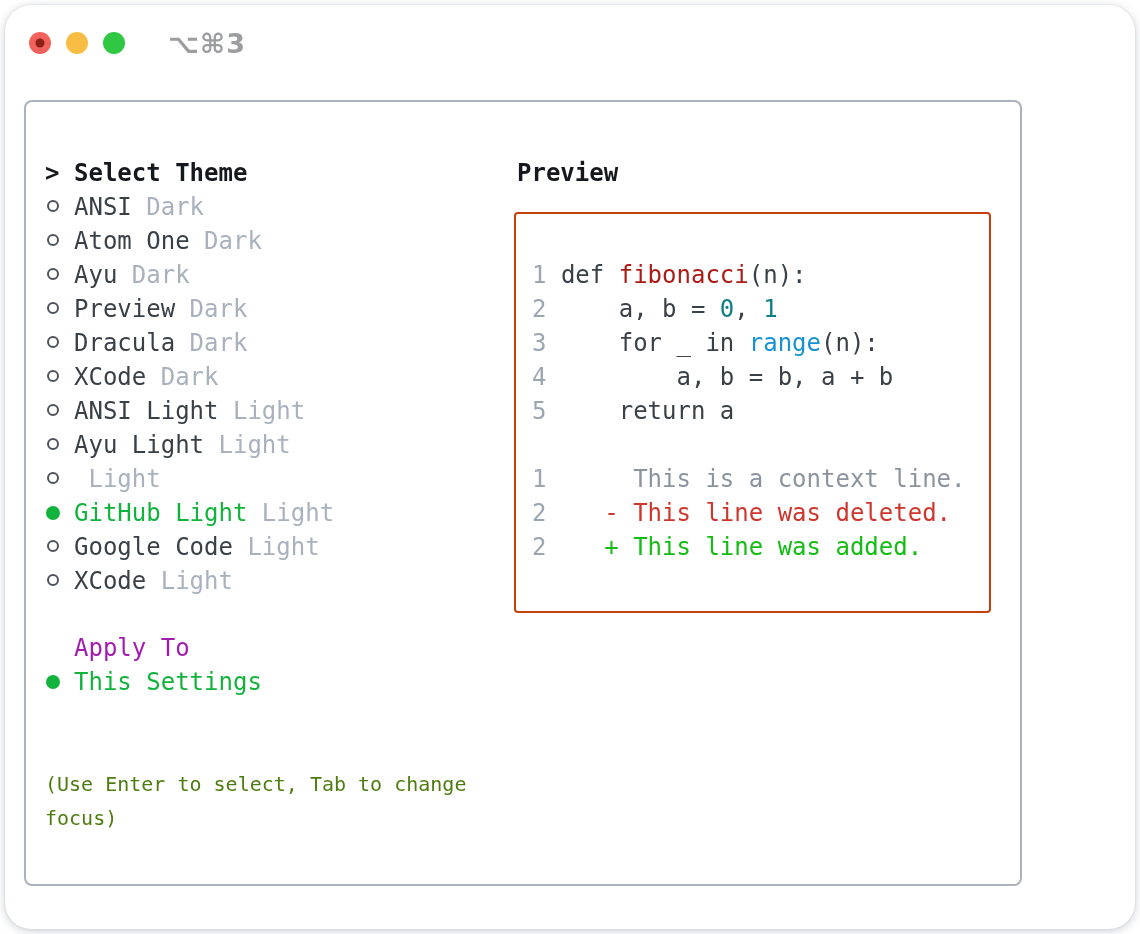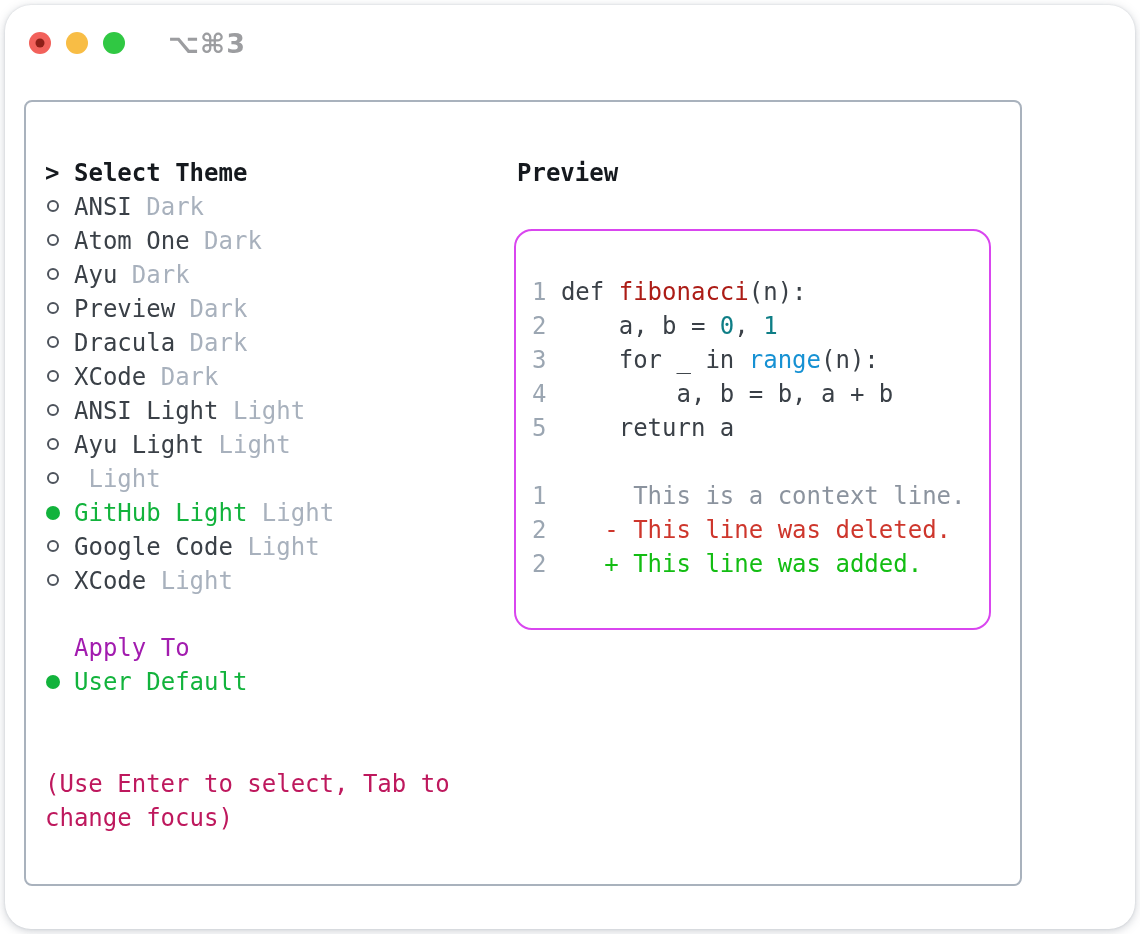--- a/index.html
+++ b/index.html
@@ -25,27 +25,27 @@
   .marker{width:29px;flex:0 0 29px;position:relative;height:34px;}
   .circle{position:absolute;left:2px;top:10px;width:12px;height:12px;border-radius:50%;
     border:2px solid #4d535c;box-sizing:border-box;}
   .circle.sel{border:none;width:14px;height:14px;left:1px;top:10px;}
   .chev{font-weight:bold;color:#15191e;}
   .hdr{font-weight:bold;color:#15191e;}
   .iname{color:#3a4047;}
   .ivariant{color:#a8b1bd;}
   .apply{position:absolute;left:19px;top:529px;font-size:24px;line-height:34px;}
   .apply-label{color:#a21caf;padding-left:29px;height:34px;white-space:pre;}
-  .help{position:absolute;left:19px;top:665px;width:430px;font-size:24px;line-height:34px;
-    color:#be185d;white-space:pre-wrap;}
+  .help{position:absolute;left:19px;top:665px;width:430px;font-size:20px;line-height:34px;
+    color:#4d7c0f;white-space:pre-wrap;}
   
   .preview-label{position:absolute;left:491px;top:54px;font-size:24px;line-height:34px;
     font-weight:bold;color:#15191e;}
   .preview-box{position:absolute;left:488px;top:110px;width:473px;height:397px;
-    border:2px solid #d946ef;border-radius:18px;background:#fff;overflow:hidden;margin-top:17px;}
+    border:2px solid #c2410c;border-radius:4px;background:#fff;overflow:hidden;}
   .code{position:absolute;left:16px;top:44px;font-size:24px;line-height:34px;white-space:pre;}
   .cline{height:34px;white-space:pre;}
   .ln{color:#9ba6b2;}
   .tok-code{color:#3a4047;}
   .tok-func{color:#ac1c16;}
   .tok-num{color:#0e7e86;}
   .tok-builtin{color:#1691d3;}
   .tok-context{color:#8b939e;}
   .tok-del{color:#ce362c;}
   .tok-add{color:#13bd13;}
@@ -82,21 +82,21 @@
         <div class="row"><span class="marker"><span class="circle"></span></span><span class="iname">Ayu Light</span><span class="ivariant"> Light</span></div>
         <div class="row"><span class="marker"><span class="circle"></span></span><span class="ivariant"> Light</span></div>
         <div class="row"><span class="marker"><span class="circle sel" style="background: rgb(18, 179, 60);"></span></span><span class="iname" style="color: rgb(18, 179, 60);">GitHub Light</span><span class="ivariant"> Light</span></div>
         <div class="row"><span class="marker"><span class="circle"></span></span><span class="iname">Google Code</span><span class="ivariant"> Light</span></div>
         <div class="row"><span class="marker"><span class="circle"></span></span><span class="iname">XCode</span><span class="ivariant"> Light</span></div>
       </div>
 
     <div class="apply" id="apply-block">
       <div class="apply-label">Apply To</div>
 
-    <div class="row"><span class="marker"><span class="circle sel" style="background: rgb(18, 179, 60);"></span></span><span class="iname" style="color: rgb(18, 179, 60);">User Default</span></div>
+    <div class="row"><span class="marker"><span class="circle sel" style="background: rgb(18, 179, 60);"></span></span><span class="iname" style="color: rgb(18, 179, 60);">This Settings</span></div>
       </div>
 
     <div class="help">(Use Enter to select, Tab to change focus)</div>
 
     <div class="preview-label">Preview</div>
 
     <div class="preview-box">
       <div class="code" id="preview-code"><div class="cline"><span class="ln">1</span><span class="tok-code"> def </span><span class="tok-func">fibonacci</span><span class="tok-code">(n):</span></div><div class="cline"><span class="ln">2</span><span class="tok-code">     a, b = </span><span class="tok-num">0</span><span class="tok-code">, </span><span class="tok-num">1</span></div><div class="cline"><span class="ln">3</span><span class="tok-code">     for _ in </span><span class="tok-builtin">range</span><span class="tok-code">(n):</span></div><div class="cline"><span class="ln">4</span><span class="tok-code">         a, b = b, a + b</span></div><div class="cline"><span class="ln">5</span><span class="tok-code">     return a</span></div><div class="cline"><span class="ln"></span></div><div class="cline"><span class="ln">1</span><span class="tok-context">      This is a context line.</span></div><div class="cline"><span class="ln">2</span><span class="tok-del">    - This line was deleted.</span></div><div class="cline"><span class="ln">2</span><span class="tok-add">    + This line was added.</span></div></div>
     </div>
 

